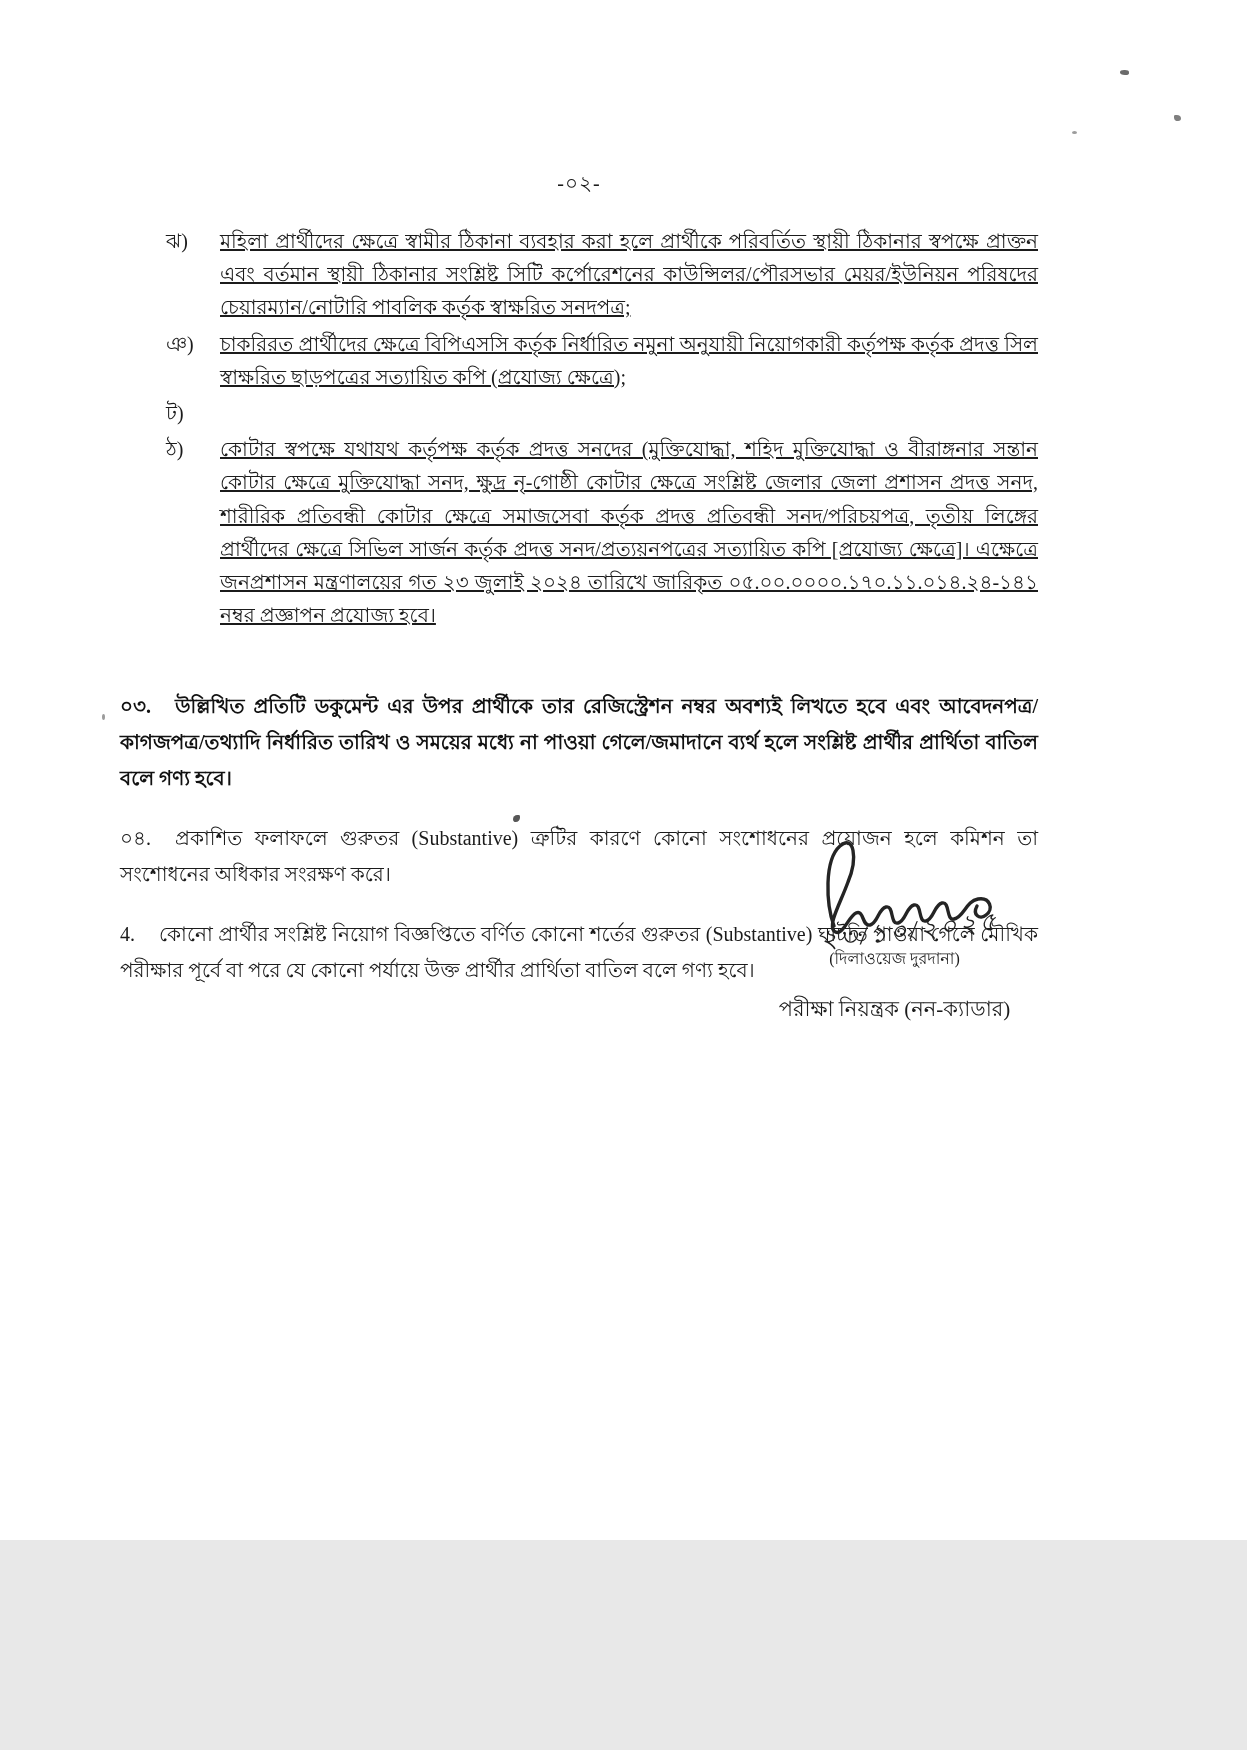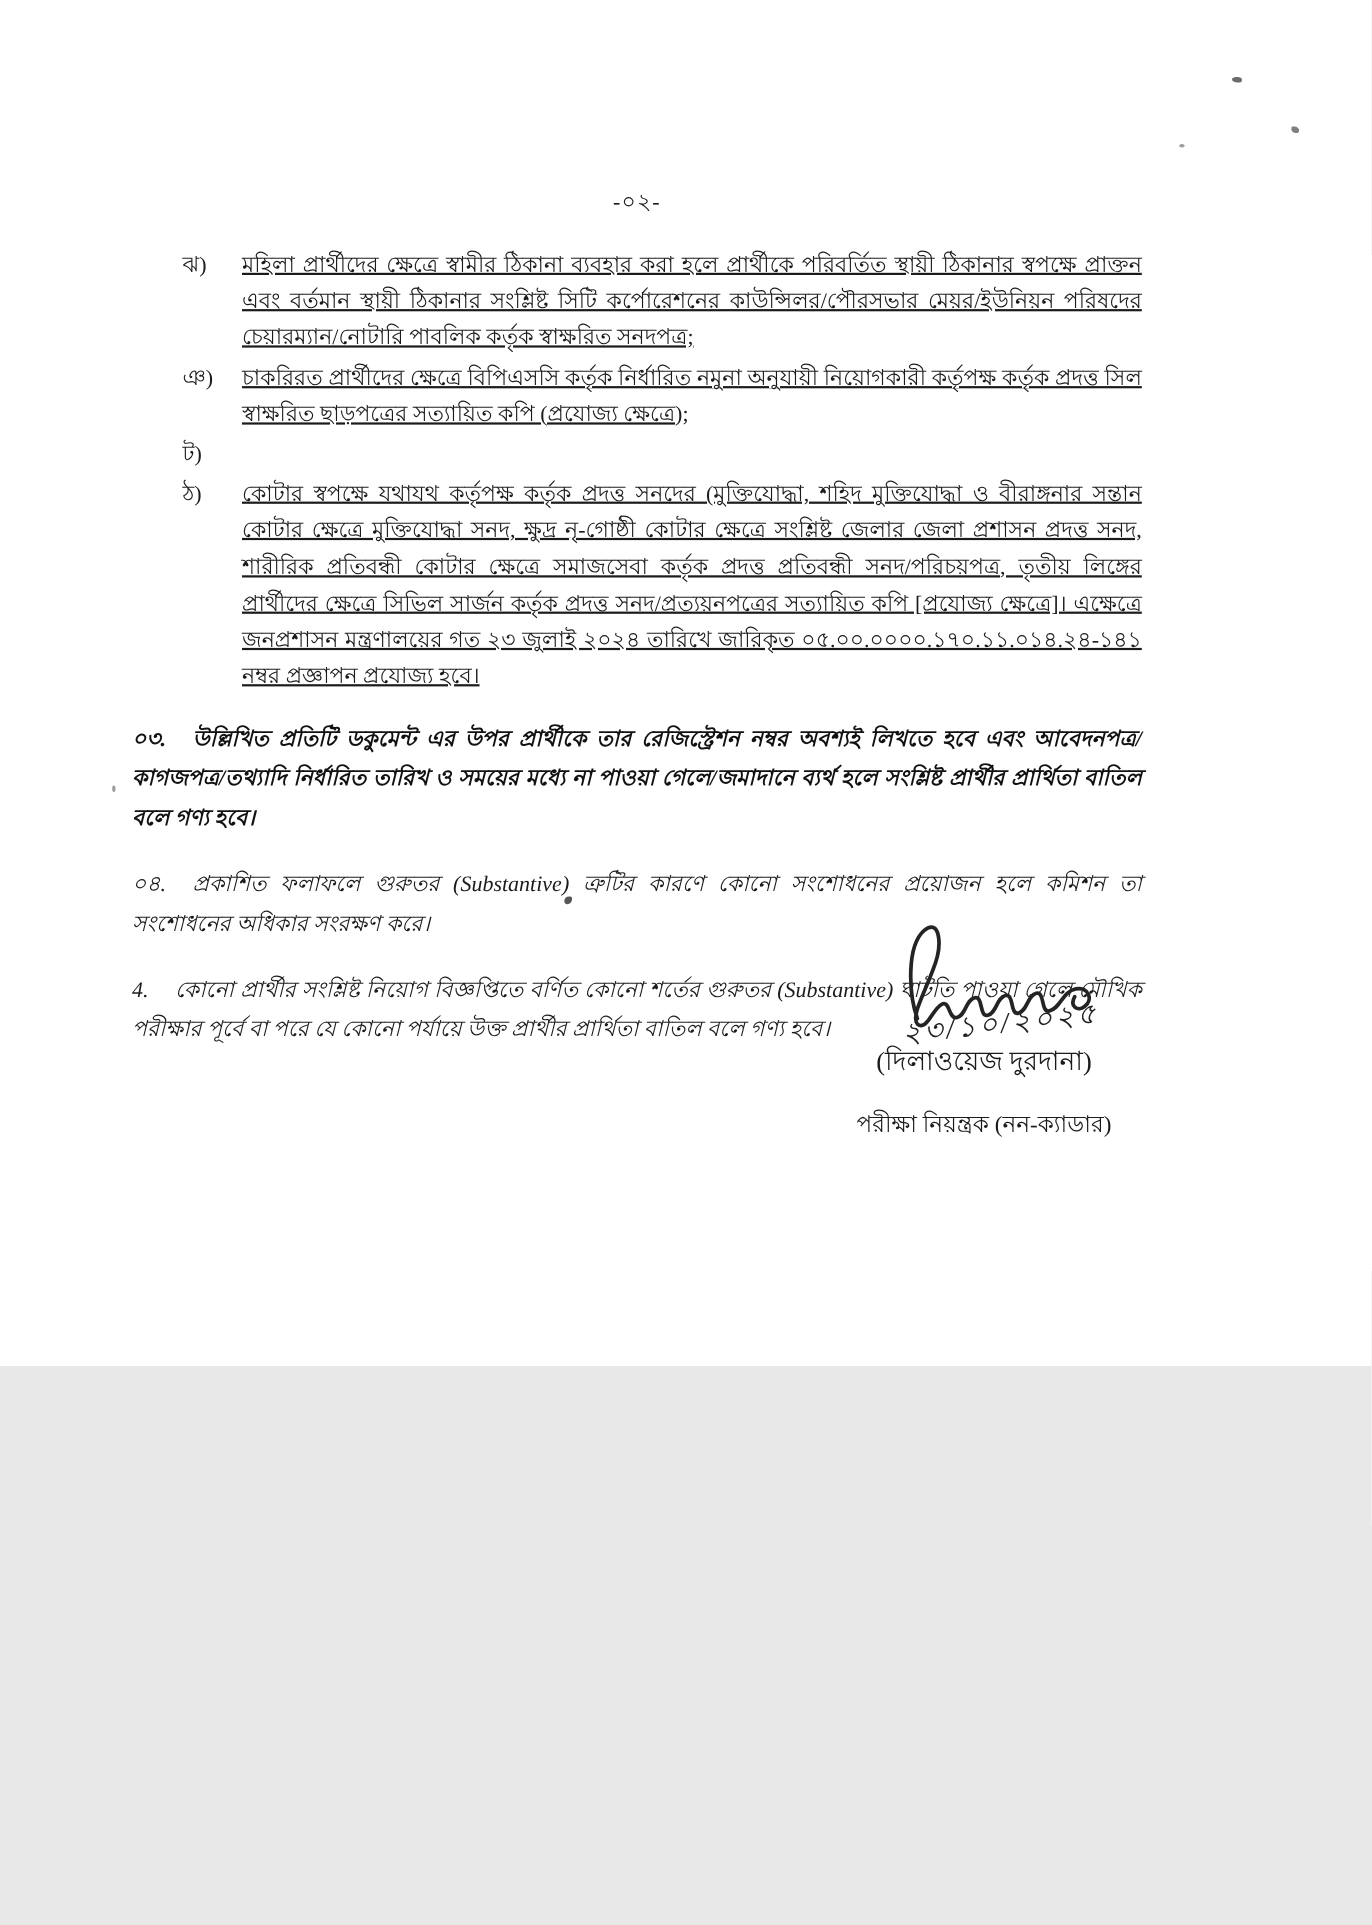--- a/index.html
+++ b/index.html
@@ -1,19 +1,19 @@
 <!DOCTYPE html>
 <html><head>
 <meta charset="utf-8">
 <style>
   html, body { margin: 0; padding: 0; background: #e8e8e8; }
   .page {
     position: relative;
     width: 1247px;
-    height: 1242px;
+    height: 1540px;
     margin: 0 auto;
     background: #ffffff;
     font-family: "Liberation Serif", "DejaVu Serif", serif;
     color: #1b1b1b;
     overflow: hidden;
   }
   .content {
     position: absolute;
     left: 120px;
     top: 168px;
@@ -34,21 +34,21 @@
     padding-left: 46px;
     font-size: 20px;
     line-height: 1.66;
   }
   .item .text {
     font-size: 20px;
     line-height: 1.66;
     text-align: justify;
     text-decoration: underline;
   }
-  .numbered { margin-top: 22px; font-style: italic; }
+  .numbered { margin-top: 56px; }
   .para {
     font-size: 20px;
     line-height: 1.8;
     text-align: justify;
     margin: 24px 0 0 0;
   }
   .para.first { margin-top: 0; }
   .para .num { margin-right: 24px; }
   .para.bold { font-weight: bold; color: #111; }
   .sig-block {
@@ -64,21 +64,21 @@
     position: absolute;
     left: 78px;
     top: 78px;
     transform: rotate(-6deg);
     font-size: 26px;
     font-style: italic;
     letter-spacing: 3px;
     color: #222;
     white-space: nowrap;
   }
-  .sig-name { font-size: 24px; margin-top: -4px; }
+  .sig-name { font-size: 16px; margin-top: -4px; }
   .sig-title { font-size: 21px; margin-top: 20px; white-space: nowrap; }
   .speck { position: absolute; background: #3a3a3a; }
   .speck.s1 { left: 1120px; top: 70px;  width: 9px; height: 5px; border-radius: 50% 50% 40% 60%; opacity: .75; }
   .speck.s2 { left: 1174px; top: 115px; width: 7px; height: 6px; border-radius: 20% 60% 40% 60%; opacity: .65; }
   .speck.s3 { left: 1072px; top: 131px; width: 5px; height: 3px; border-radius: 50%; opacity: .5; }
   .speck.s4 { left: 513px;  top: 815px; width: 7px; height: 7px; border-radius: 60% 20% 60% 40%; opacity: .85; }
   .speck.s5 { left: 102px;  top: 714px; width: 3px; height: 6px; border-radius: 50%; opacity: .5; }
 </style>
 </head>
 <body>

